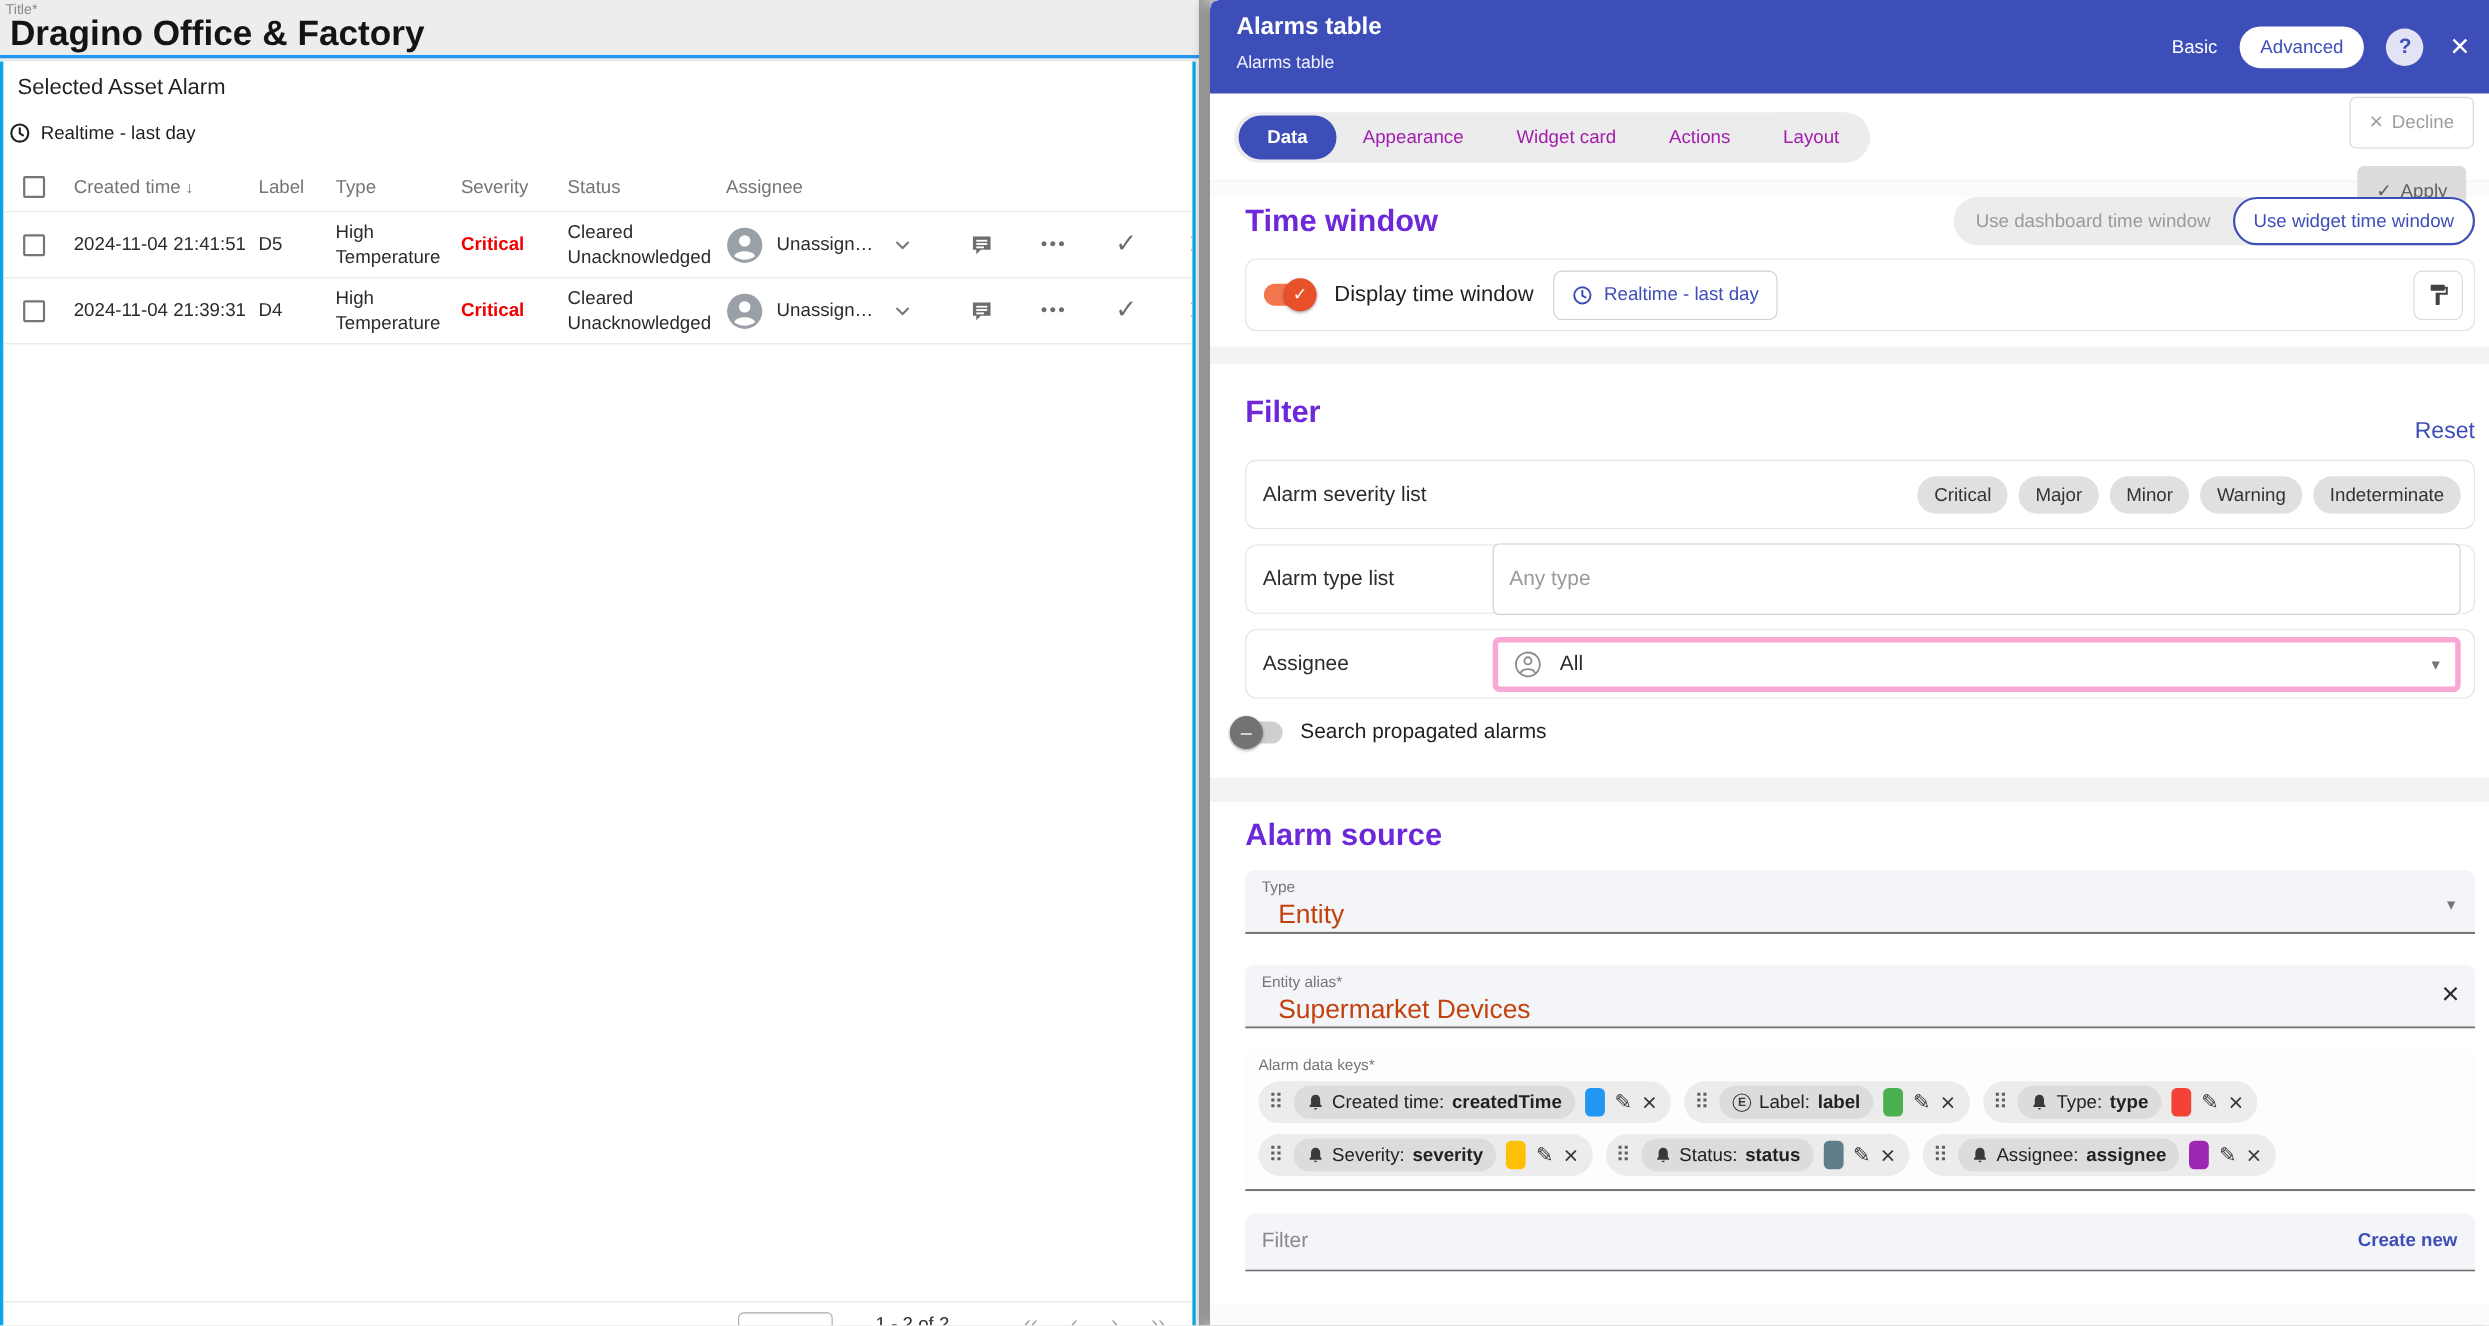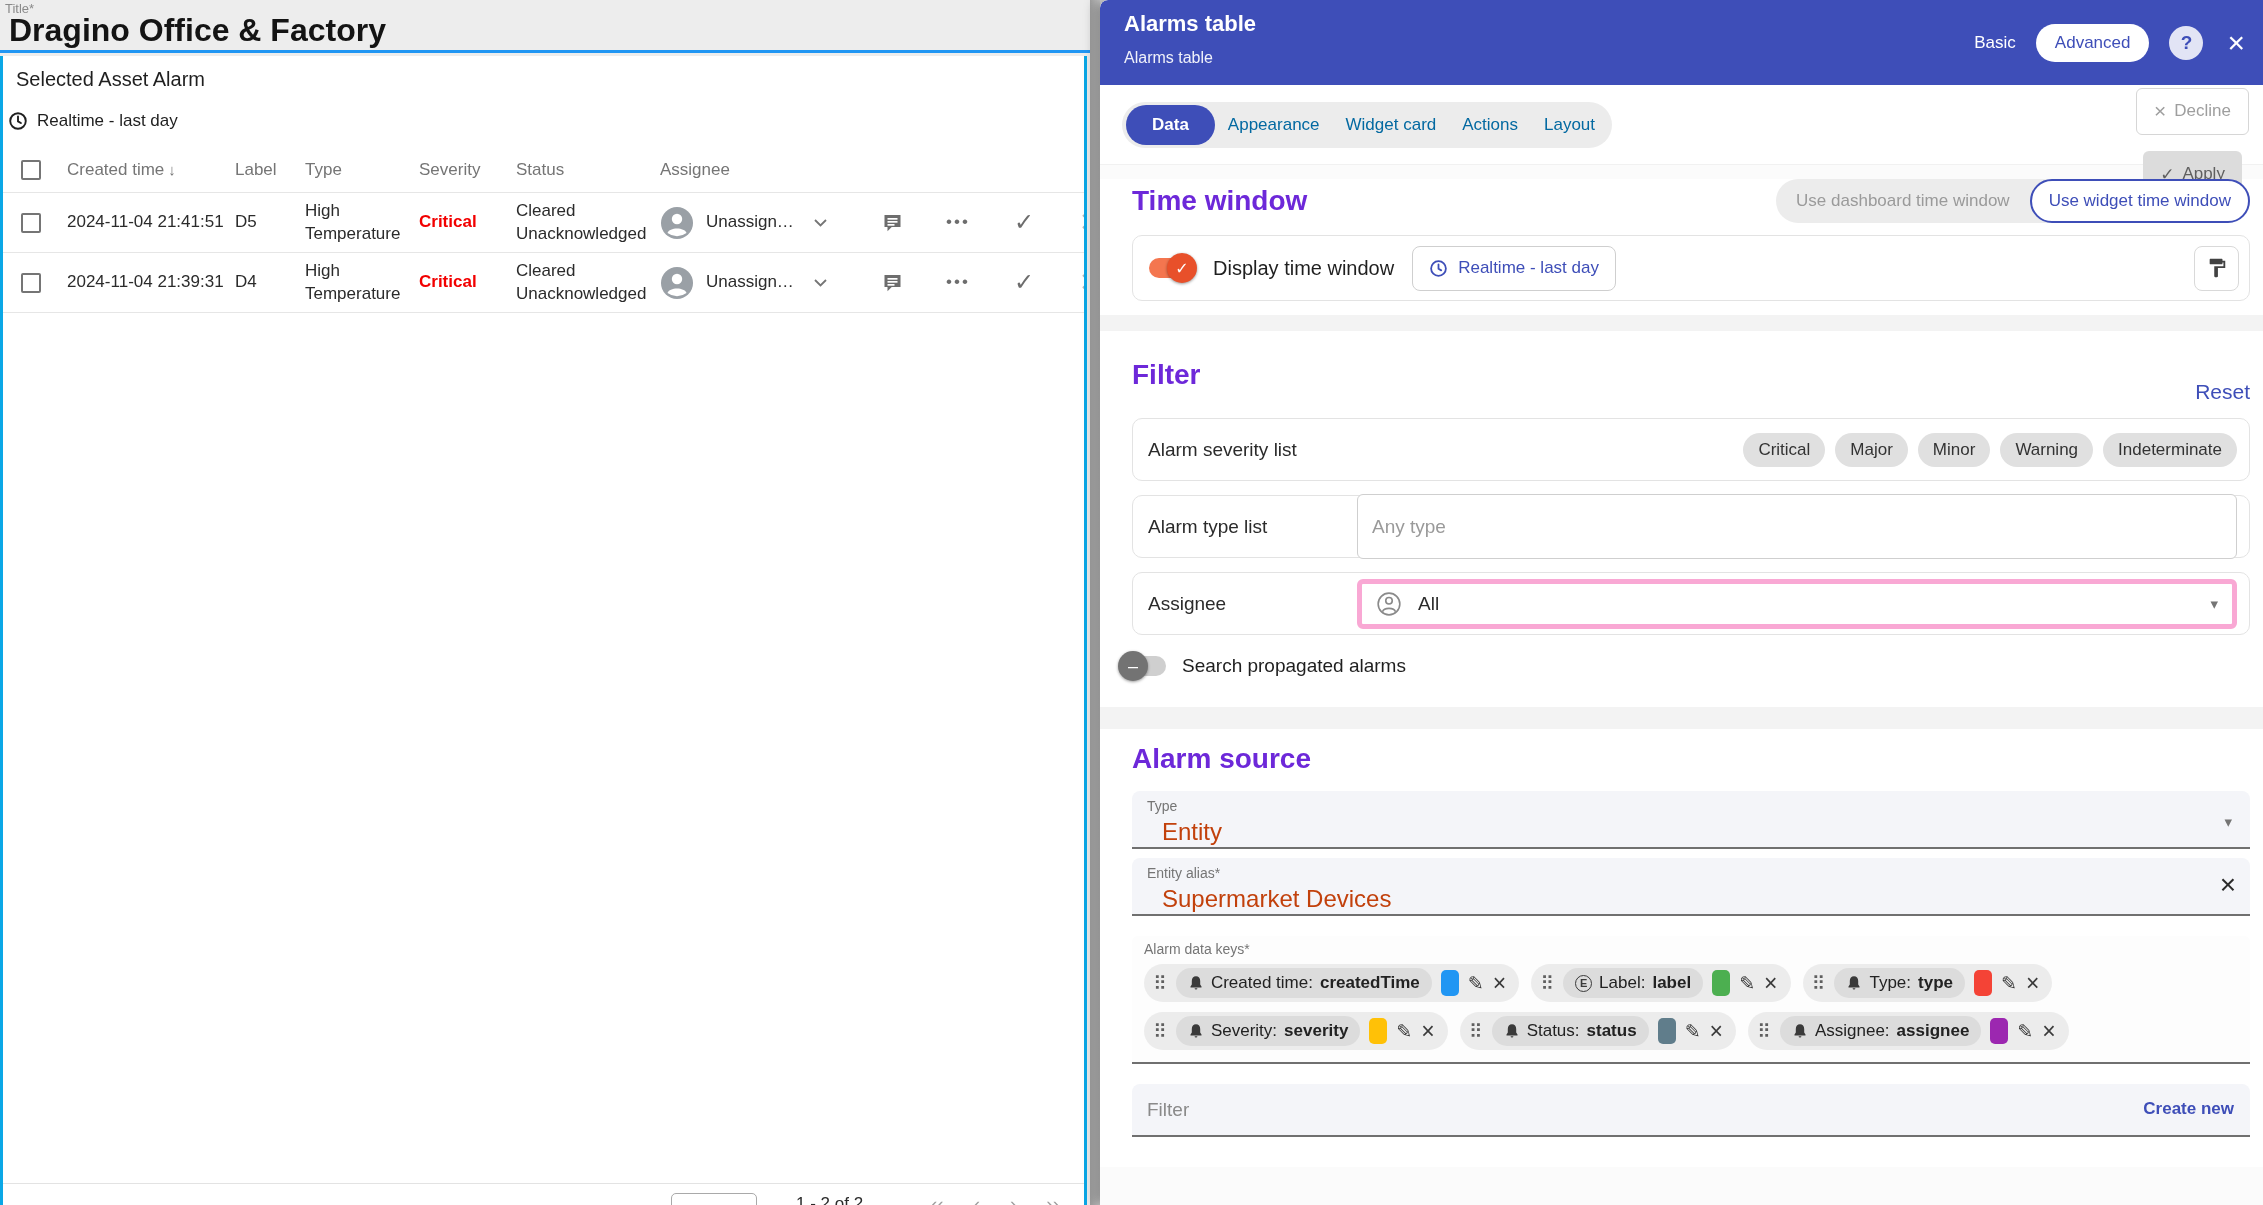--- a/index.html
+++ b/index.html
@@ -51,21 +51,21 @@
   .panel-title { position:absolute; left:24px; top:11px; font-size:22px; font-weight:bold; }
   .panel-subtitle { position:absolute; left:24px; top:49px; font-size:16px; color:rgba(255,255,255,.92); }
   .header-right { position:absolute; right:14px; top:0; height:85px; display:flex; align-items:center; gap:20px; }
   .basic-label { font-size:17px; color:#fff; }
   .advanced-pill { background:#fff; color:#3e4eb8; font-size:17px; border-radius:19px; padding:9px 19px; }
   .help-circle { width:34px; height:34px; border-radius:50%; background:rgba(255,255,255,.85); color:#3e4eb8;
     font-weight:bold; font-size:19px; display:flex; align-items:center; justify-content:center; }
   .close-x { color:#fff; font-size:30px; line-height:1; padding:0 4px; }
   .toolbar { height:80px; background:#fff; display:flex; align-items:center; padding:0 14px 0 22px; border-bottom:1px solid #f1f1f1; }
   .tabs { background:#ececec; border-radius:24px; height:46px; display:flex; align-items:center; padding:0 4px; }
-  .tab { padding:0 13px; font-size:17px; color:#0369a1; }
+  .tab { padding:0 24px; font-size:17px; color:#a21caf; }
   .tab-selected { background:#3e4eb8; color:#fff; font-weight:bold; height:40px; border-radius:20px; display:flex; align-items:center; padding:0 26px; }
   .toolbar-right { margin-left:auto; display:flex; align-items:center; gap:16px;flex-direction:column; }
   .preview-btn { display:flex; align-items:center; gap:8px; color:#3e4eb8; font-size:17px; padding:0 6px; }
   .decline-btn { display:flex; align-items:center; gap:8px; border:1px solid #d6d6d6; border-radius:6px; height:47px; padding:0 17px; color:#9e9e9e; font-size:17px; background:#fff; }
   .apply-btn { display:flex; align-items:center; gap:8px; background:#dcdcdc; border-radius:6px; height:47px; padding:0 17px; color:#5f5f5f; font-size:17px; }
   .content { background:#fff; }
   .band { height:16px; background:#f3f3f3; }
   .sec-head { display:flex; align-items:center; margin:14px 13px 0 32px; }
   .sec-title { font-size:28px; font-weight:bold; color:#6d28d9; }
   .seg { margin-left:auto; background:#ececec; border-radius:23px; height:44px; display:flex; align-items:center; }
@@ -356,21 +356,21 @@
       <div class="sec-head">
         <span class="sec-title">Alarm source</span>
       </div>
 
       <div class="filled-field" style="margin-top:16px;">
         <span class="ff-label">Type</span>
         <span class="ff-value">Entity</span>
         <span class="ff-caret">▾</span>
       </div>
 
-      <div class="filled-field" style="margin-top:9px;text-decoration:underline;">
+      <div class="filled-field" style="margin-top:28px;text-decoration:underline;">
         <span class="ff-label">Entity alias*</span>
         <span class="ff-value">Supermarket Devices</span>
         <span class="ff-clear">×</span>
       </div>
 
       <div class="keys-field">
         <div class="keys-label">Alarm data keys*</div>
         <div class="keys-wrap">
 
           <div class="kchip">

